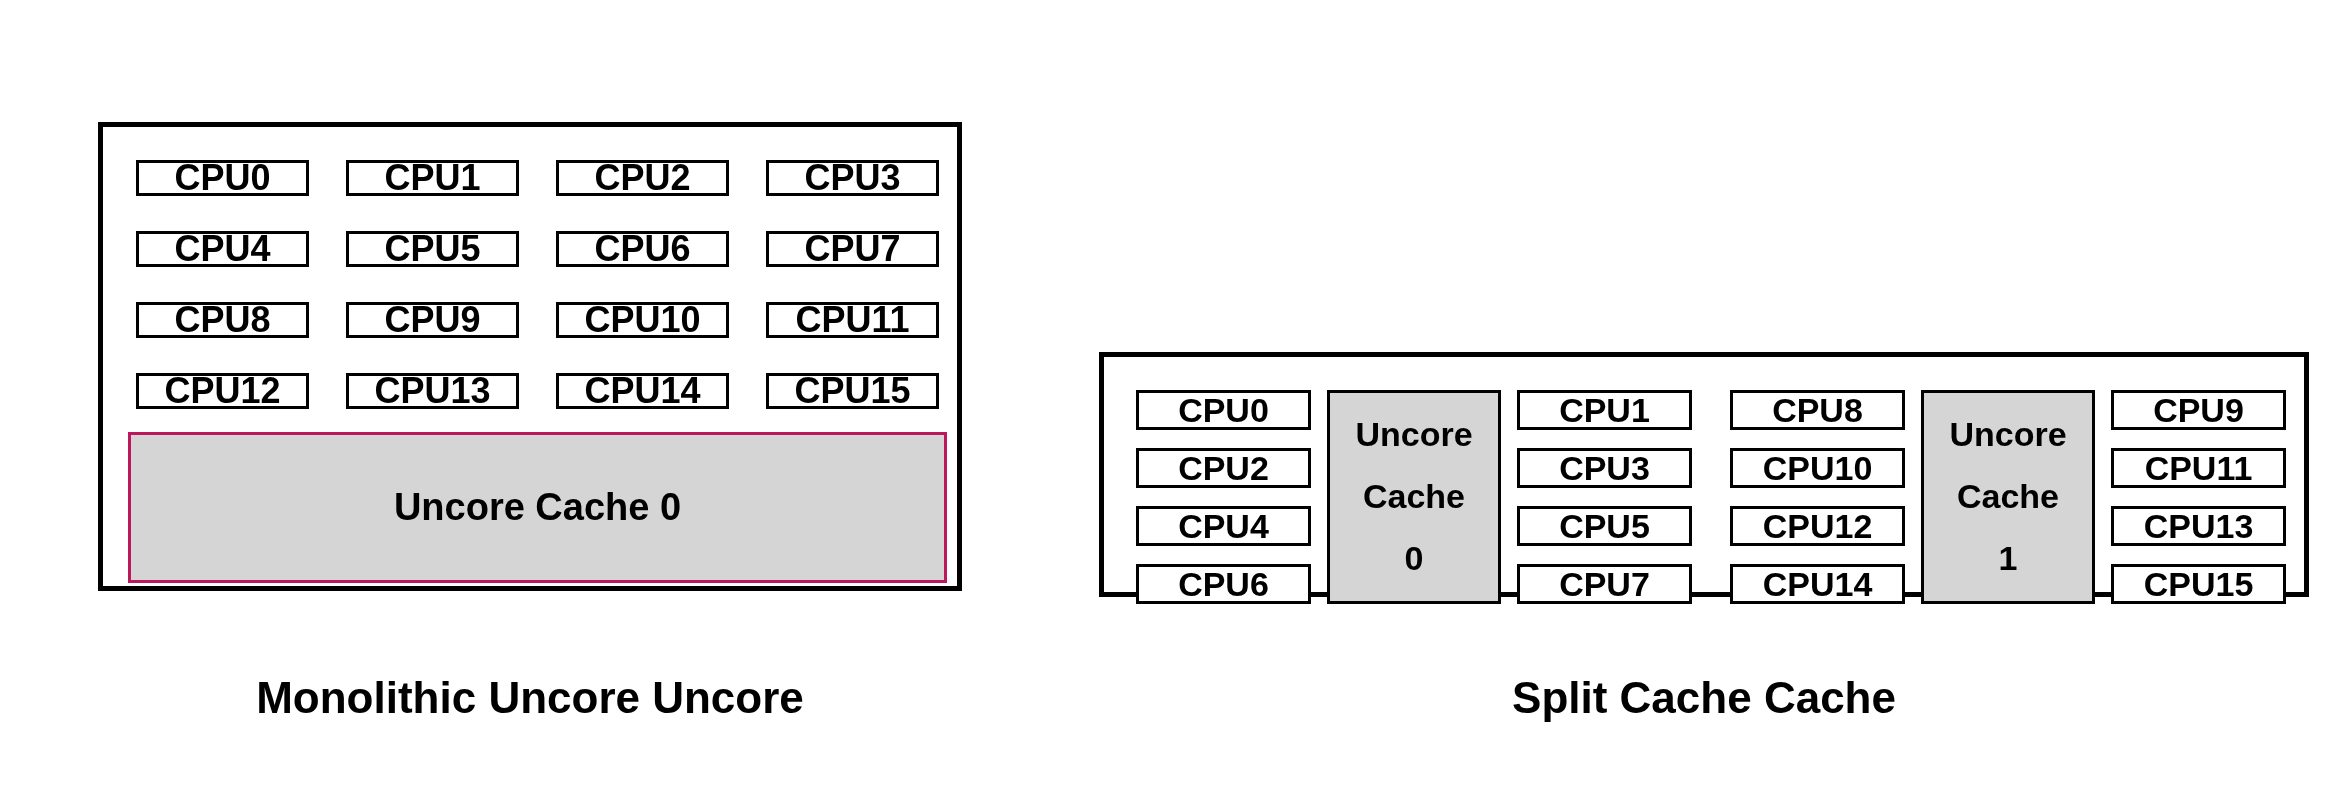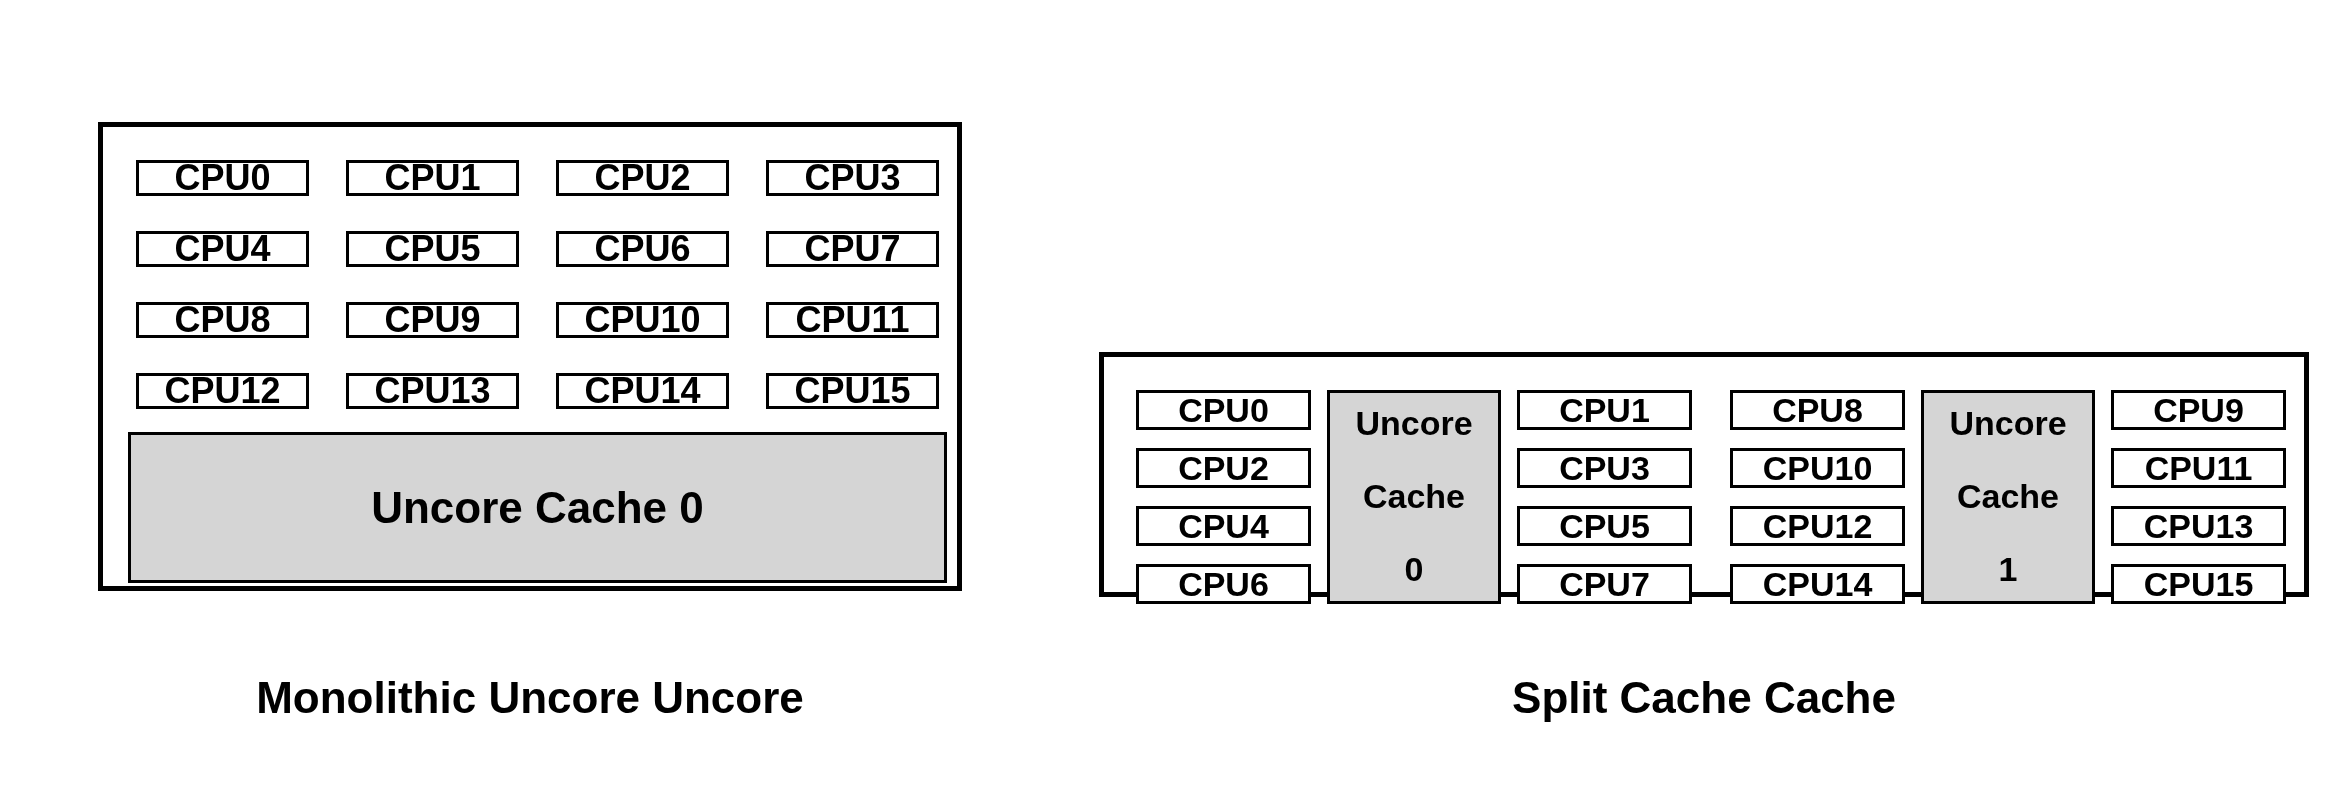--- a/index.html
+++ b/index.html
@@ -18,23 +18,23 @@
     grid-template-rows:repeat(4,52px);
     column-gap:21px; row-gap:19px;
   }
   .cpu-box {
     border:3px solid #000; background:#ffffff;
     display:flex; align-items:center; justify-content:center;
     font-size:36px; line-height:1;
   }
   #mono-cache {
     position:absolute; left:17px; top:297px; width:819px; height:151px;
-    background:#d5d5d5; border:3px solid #000000;
+    background:#d5d5d5; border:3px solid #be185d;
     display:flex; align-items:center; justify-content:center;
-    font-size:44px;
+    font-size:38px;
   }
 
   
   #split-box { left:1067px; top:320px; width:1210px; height:245px; }
   .cluster {
     position:absolute; top:17px; height:200px; width:572px;
     display:grid;
     grid-template-columns:191px 190px 191px;
     grid-template-rows:repeat(4,1fr);
     row-gap:2px;
@@ -42,21 +42,21 @@
   #cluster-0 { left:16px; }
   #cluster-1 { left:610px; }
   .scpu {
     border:3px solid #000; background:#ffffff;
     display:flex; align-items:center; justify-content:center;
     font-size:34px; line-height:1;
   }
   .scache {
     grid-column:2; grid-row:1 / span 4;
     background:#d5d5d5; border:3px solid #000;
-    display:flex; flex-direction:column; align-items:center; justify-content:space-between;
+    display:flex; flex-direction:column; align-items:center; justify-content:center;
     font-size:34px; line-height:1.35; text-align:center;
   }
   .c1 { grid-column:1; } .c3 { grid-column:3; }
   .r1 { grid-row:1; } .r2 { grid-row:2; } .r3 { grid-row:3; } .r4 { grid-row:4; }
 
   
   .caption { position:absolute; top:642px; text-align:center; font-size:44px; line-height:1.1; }
   #mono-caption { left:66px; width:864px; }
   #split-caption { left:1067px; width:1210px; }
 </style>

